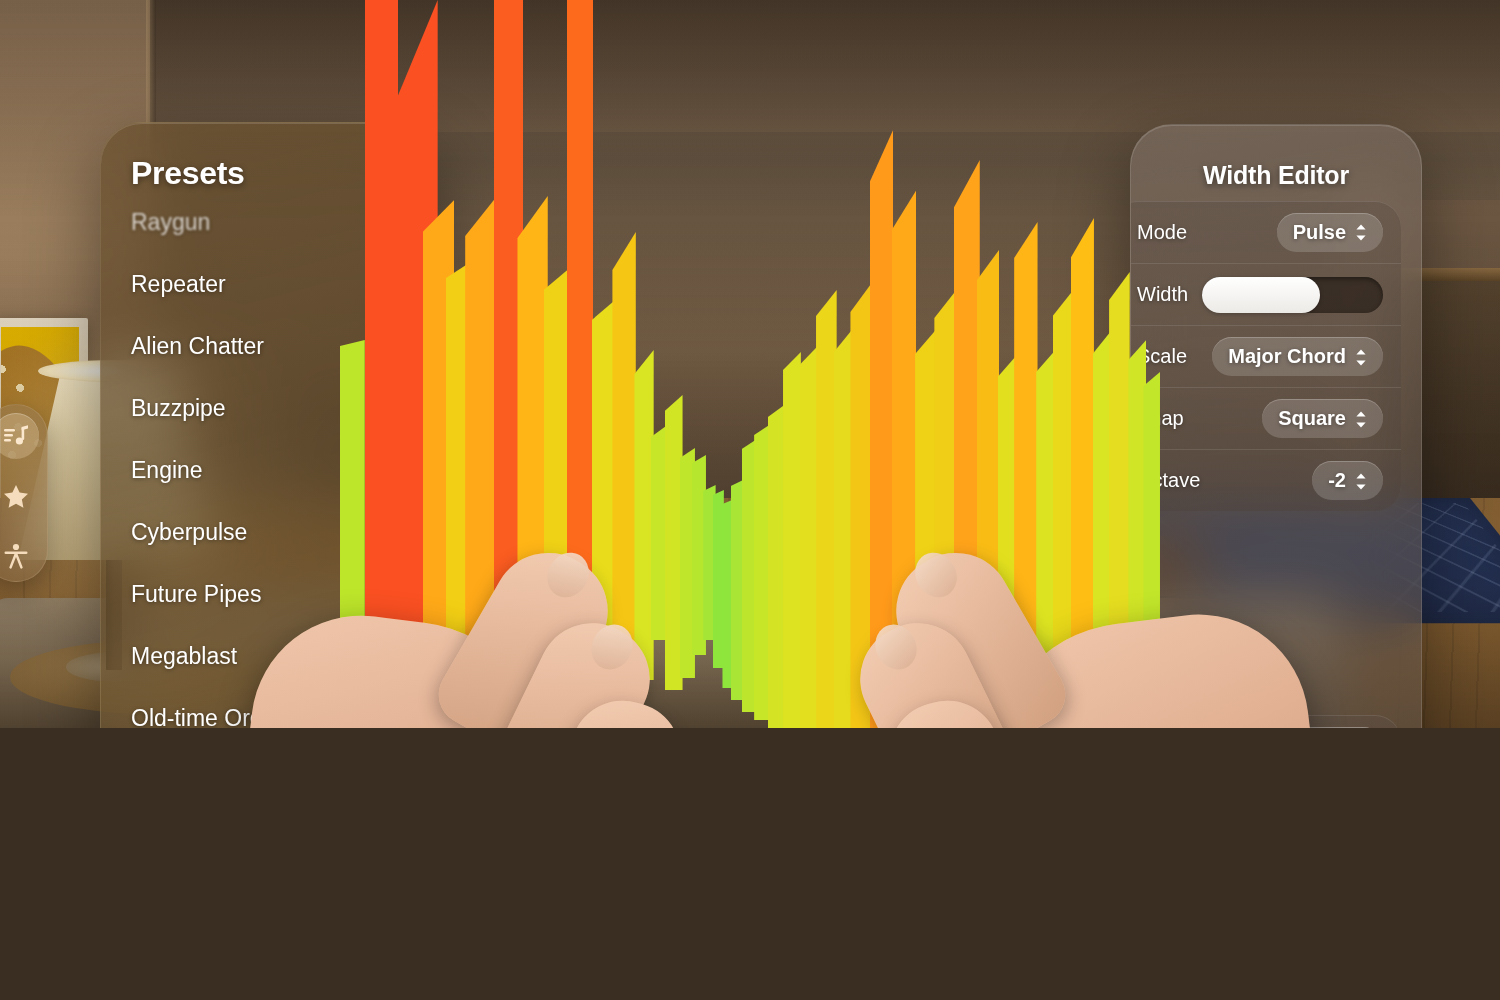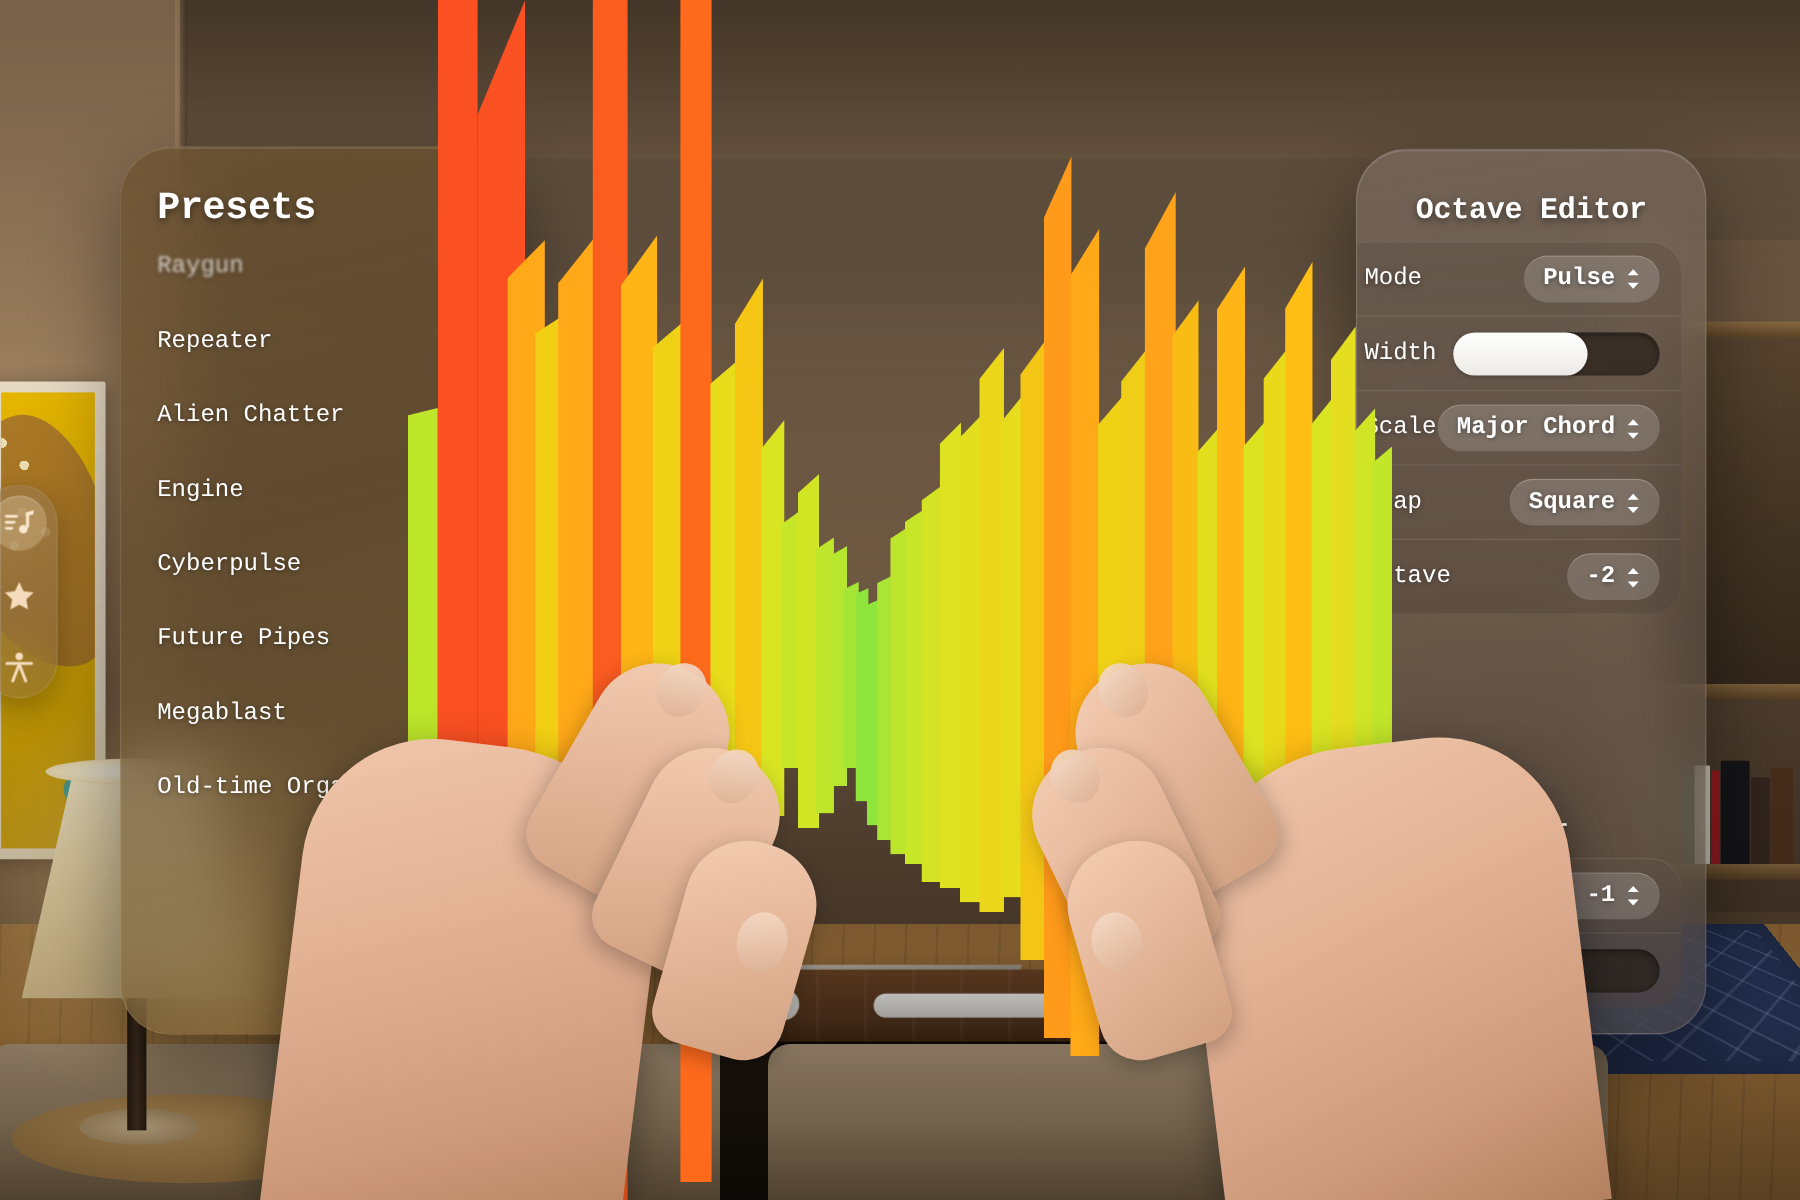--- a/index.html
+++ b/index.html
@@ -3,21 +3,21 @@
 <meta charset="utf-8">
 <title>Spatial Synth</title>
 <style>
   * { margin:0; padding:0; box-sizing:border-box; }
   html, body {
     width:1500px; height:1000px;
     overflow:hidden;
     font-family:"Liberation Sans", sans-serif;
     background:#3a2d22;
   }
-  #stage { position:relative; width:1500px; height:1000px; overflow:hidden;font-family:Liberation Mono, monospace; }
+  #stage { position:relative; width:1500px; height:728px; overflow:hidden; }
 
   
   .room { position:absolute; inset:0; overflow:hidden; }
   .wall-back {
     position:absolute; left:0; top:0; width:100%; height:100%;
     background:
       radial-gradient(ellipse 520px 420px at 120px 860px, rgba(255,214,140,0.55), rgba(255,200,120,0.0) 70%),
       linear-gradient(180deg, #6b5743 0%, #60503e 22%, #776047 48%, #5a4735 72%, #3f3227 100%);
   }
   .wall-left {
@@ -200,21 +200,21 @@
   }
   .panel-title {
     position:absolute; left:30px; top:32px;
     font-size:32px; font-weight:700; color:#fff; letter-spacing:-.3px;
     text-shadow:0 2px 6px rgba(0,0,0,.45);
   }
   .preset-scroll { position:absolute; left:0; right:0; top:68px; bottom:0; }
   .preset-item {
     position:relative; height:62px; margin:0 14px;
     display:flex; align-items:center; padding-left:16px;
-    font-size:20px; color:#fff; border-radius:20px;
+    font-size:23px; color:#fff; border-radius:20px;
     text-shadow:0 1px 4px rgba(0,0,0,.45);
     white-space:nowrap;
   }
   .preset-item.faded { opacity:.72; filter:blur(1.3px); }
   .preset-item.selected {
     background:linear-gradient(180deg, rgba(255,236,200,.26), rgba(255,230,190,.13));
     box-shadow:inset 0 1px 0 rgba(255,255,255,.30), 0 2px 10px rgba(0,0,0,.22);
     border:1px solid rgba(255,245,220,.20);
   }
   .preset-group {
@@ -387,30 +387,31 @@
 
     <div class="room-dim"></div>
   </div>
 
   <div id="presets-panel" class="panel">
     <div class="panel-title">Presets</div>
     <div class="preset-scroll" id="preset-list">
         <div class="preset-item faded">Raygun</div>
         <div class="preset-item">Repeater</div>
         <div class="preset-item">Alien Chatter</div>
+        <div class="preset-item">Buzzpipe</div>
         <div class="preset-item">Engine</div>
         <div class="preset-item">Cyberpulse</div>
         <div class="preset-item">Future Pipes</div>
         <div class="preset-item">Megablast</div>
         <div class="preset-item">Old-time Organ</div>
       </div>
   </div>
 
   <div id="synth-panel" class="panel">
-    <div class="synth-title">Octave Editor</div>
+    <div class="synth-title">Width Editor</div>
 
     <div class="group-card" id="osc-card" style="top:76px;">
         <div class="row">
           <div class="row-label">Mode</div>
           <div class="spacer"></div>
           <div class="stepper">
             <span class="val">Pulse</span>
             <span class="chev"><svg width="12" height="19" viewBox="0 0 12 19">
                 <path d="M6 1.4 L10.6 6.4 L1.4 6.4 Z" fill="#ffffff"></path>
                 <path d="M6 17.6 L1.4 12.6 L10.6 12.6 Z" fill="#ffffff"></path>

